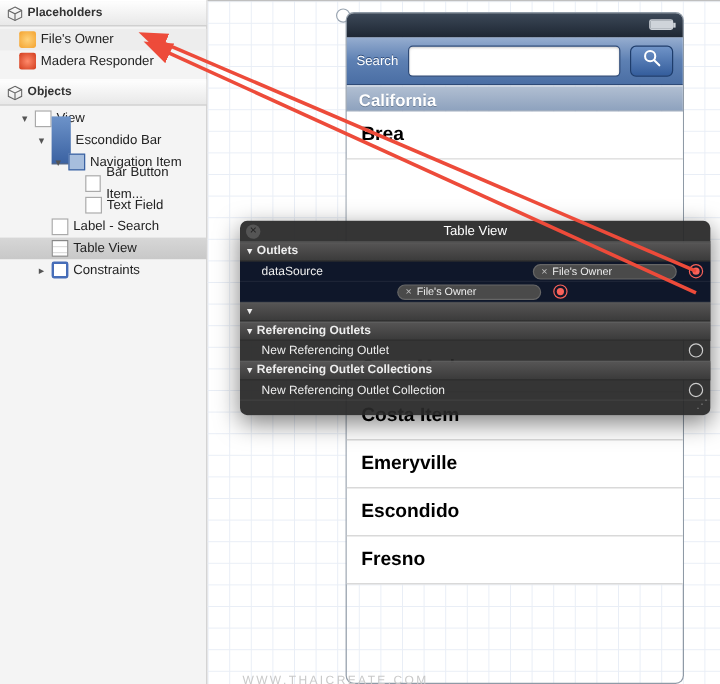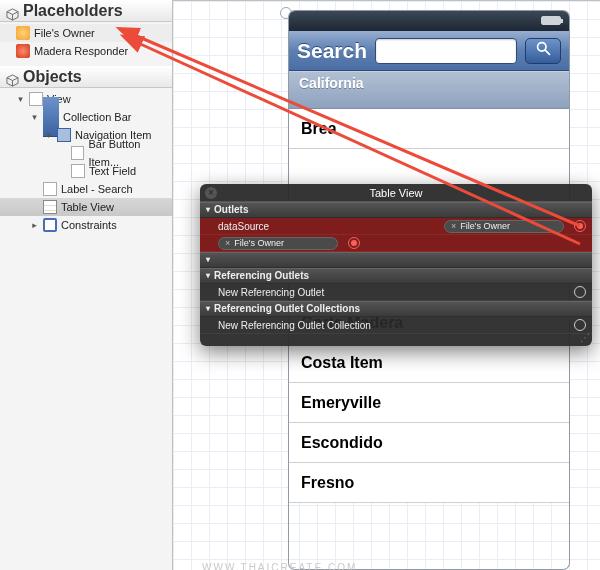--- a/index.html
+++ b/index.html
@@ -4,21 +4,21 @@
 <style>
   * { box-sizing: border-box; margin: 0; padding: 0; font-family: "Lucida Grande", "Helvetica Neue", Arial, sans-serif; }
   body { width: 600px; height: 570px; background: #f5f5f5; position: relative; overflow: hidden; }
 
   
   .outline {
     position: absolute; left: 0; top: 0; width: 173px; height: 570px;
     background: #f4f4f4; border-right: 1px solid #bfbfbf;
   }
   .outline-header {
-    font-size: 16px; font-weight: bold; color: #333;
+    font-size: 10px; font-weight: bold; color: #333;
     height: 22px; line-height: 22px; padding-left: 6px;
     background: linear-gradient(#fefefe,#e8e8e8);
     border-top: 1px solid #fff; border-bottom: 1px solid #c8c8c8;
     display: flex; align-items: center; gap: 4px;
   }
   .outline-header .hicon { width: 13px; height: 13px; display: inline-block; }
   .cube-icon svg { width: 13px; height: 13px; }
   .outline-list { padding: 2px 0 6px 0; }
   .outline-item {
     font-size: 11px; color: #222; height: 18px; line-height: 18px;
@@ -67,33 +67,33 @@
     border-radius: 6px 6px 0 0; position:relative;
   }
   .battery { position:absolute; right:8px; top:5px; width:20px; height:9px; border:1px solid #cfd4da; border-radius:2px; }
   .battery:after{content:"";position:absolute; right:-3px; top:2px; width:2px;height:4px;background:#cfd4da;}
   .battery .fill{width:100%;height:100%;background:#cfd4da;}
   .navbar {
     height: 40px; background: linear-gradient(#97aed0,#5d80b3 50%,#4a6ea4);
     border-bottom: 1px solid #2e4a77; display:flex; align-items:center; gap:8px; padding:0 8px;
   }
   .navbar-label {
-    color:#fff; font-weight:bold; font-size:21px; text-shadow:0 -1px 0 #2e4a77;
+    color:#fff; font-weight:normal; font-size:11px; text-shadow:0 -1px 0 #2e4a77;
   }
   .search-field {
     flex:1; height:26px; border-radius:4px; background:#fff; border:1px solid #2e4a77;
     box-shadow: inset 0 1px 2px rgba(0,0,0,.2);
   }
   .search-btn {
     width:36px; height:26px; border-radius:5px; border:1px solid #1e3d6c;
     background: linear-gradient(#6f93c7,#345d9c); display:flex; align-items:center; justify-content:center;
   }
   .search-btn svg{width:17px;height:17px;}
   .section-header {
-    height:38px; line-height:22px; padding:0 10px;
+    height:22px; line-height:22px; padding:0 10px;
     background: linear-gradient(#b1bfd2,#8ea2be); color:#fff; font-weight:bold; font-size:14px;
     text-shadow:0 1px 0 #6d7f97; border-top:1px solid #c5d0df; border-bottom:1px solid #7e8fa7;
   }
   .table-body { background:#fff; }
   .cell {
     height: 40px; line-height: 40px; padding: 0 12px; font-size: 16px; font-weight: bold; color: #000;
     border-bottom: 1px solid #d0d0d0;
   }
   .gap-for-panel { height: 154px; background:#fff; }
   .section-footer {
@@ -130,21 +130,21 @@
   .hud-row .dest {
     min-width: 120px; background:#4a4a4a; border:1px solid #666; border-radius:8px;
     height:13px; line-height:11px; font-size:9px; padding:0 8px 0 6px; display:flex; align-items:center; gap:4px;
   }
   .hud-row .dest .x{font-size:9px;color:#bbb;}
   .hud-row .port {
     width:12px;height:12px;border:1px solid #ccc;border-radius:50%; margin-left:10px;
     display:flex;align-items:center;justify-content:center;
   }
   .hud-row .port.filled:after{content:"";width:6px;height:6px;background:#fff;border-radius:50%;}
-  .hud-row.highlight { background:#7f1d1d; }
+  .hud-row.highlight { background:#0f172a;justify-content:center; }
   .hud-row.highlight .port{border-color:#f9625a;}
   .hud-row.highlight .port.filled:after{background:#f9625a;}
   .hud-resize{position:absolute;right:4px;bottom:3px;color:#777;font-size:10px;letter-spacing:-2px;}
 
   
   .arrows { position:absolute; left:0; top:0; width:600px; height:570px; pointer-events:none; }
 
   
   .wm{position:absolute;left:202px;bottom:-3px;font-size:10px;color:#c9c9c9;letter-spacing:2px;}
 </style>
@@ -183,21 +183,21 @@
   </div>
   <div class="outline-list">
     <div class="outline-item indent1">
       <span class="disclose">▾</span>
       <span class="oicon view"></span>
       <span>View</span>
     </div>
     <div class="outline-item indent2">
       <span class="disclose">▾</span>
       <span class="oicon navbar"></span>
-      <span>Collection Bar</span>
+      <span>Escondido Bar</span>
     </div>
     <div class="outline-item indent3">
       <span class="disclose">▾</span>
       <span class="oicon navitem"></span>
       <span>Navigation Item</span>
     </div>
     <div class="outline-item indent4">
       <span class="disclose"></span>
       <span class="oicon square"></span>
       <span>Bar Button Item...</span>

